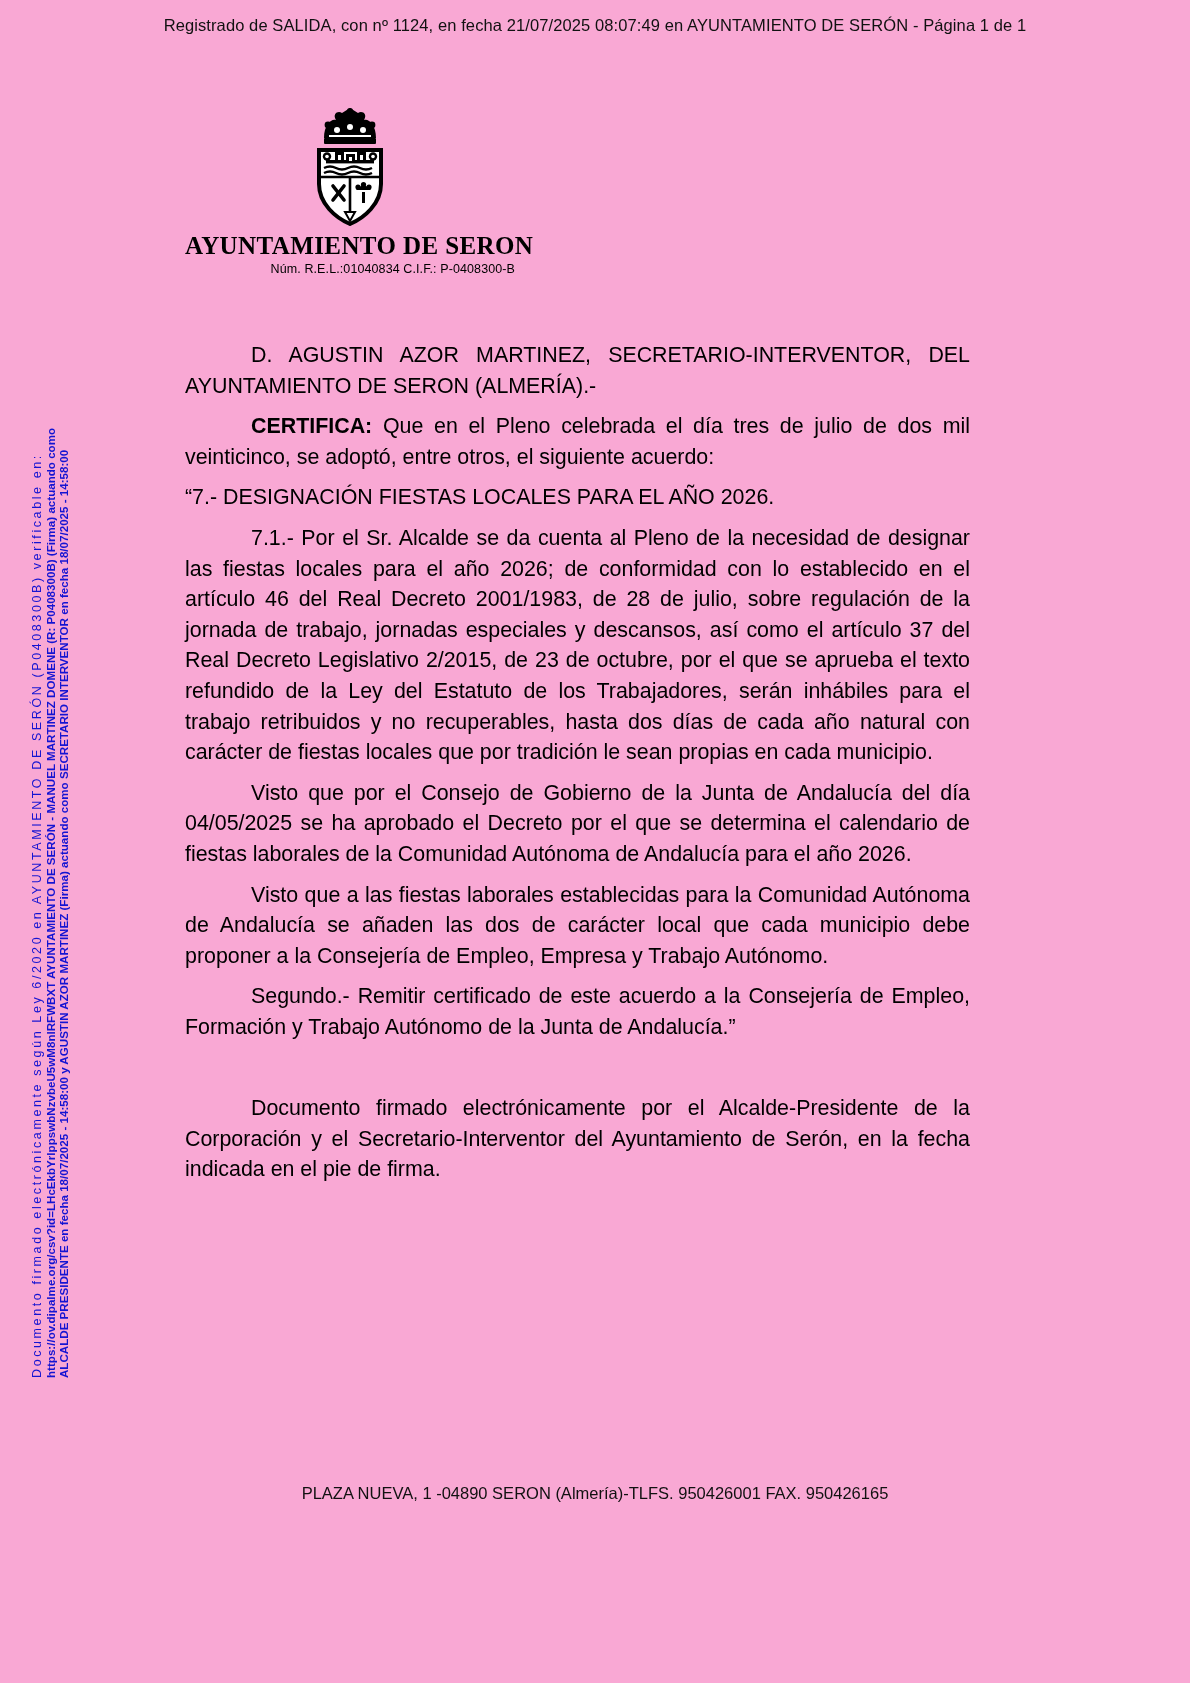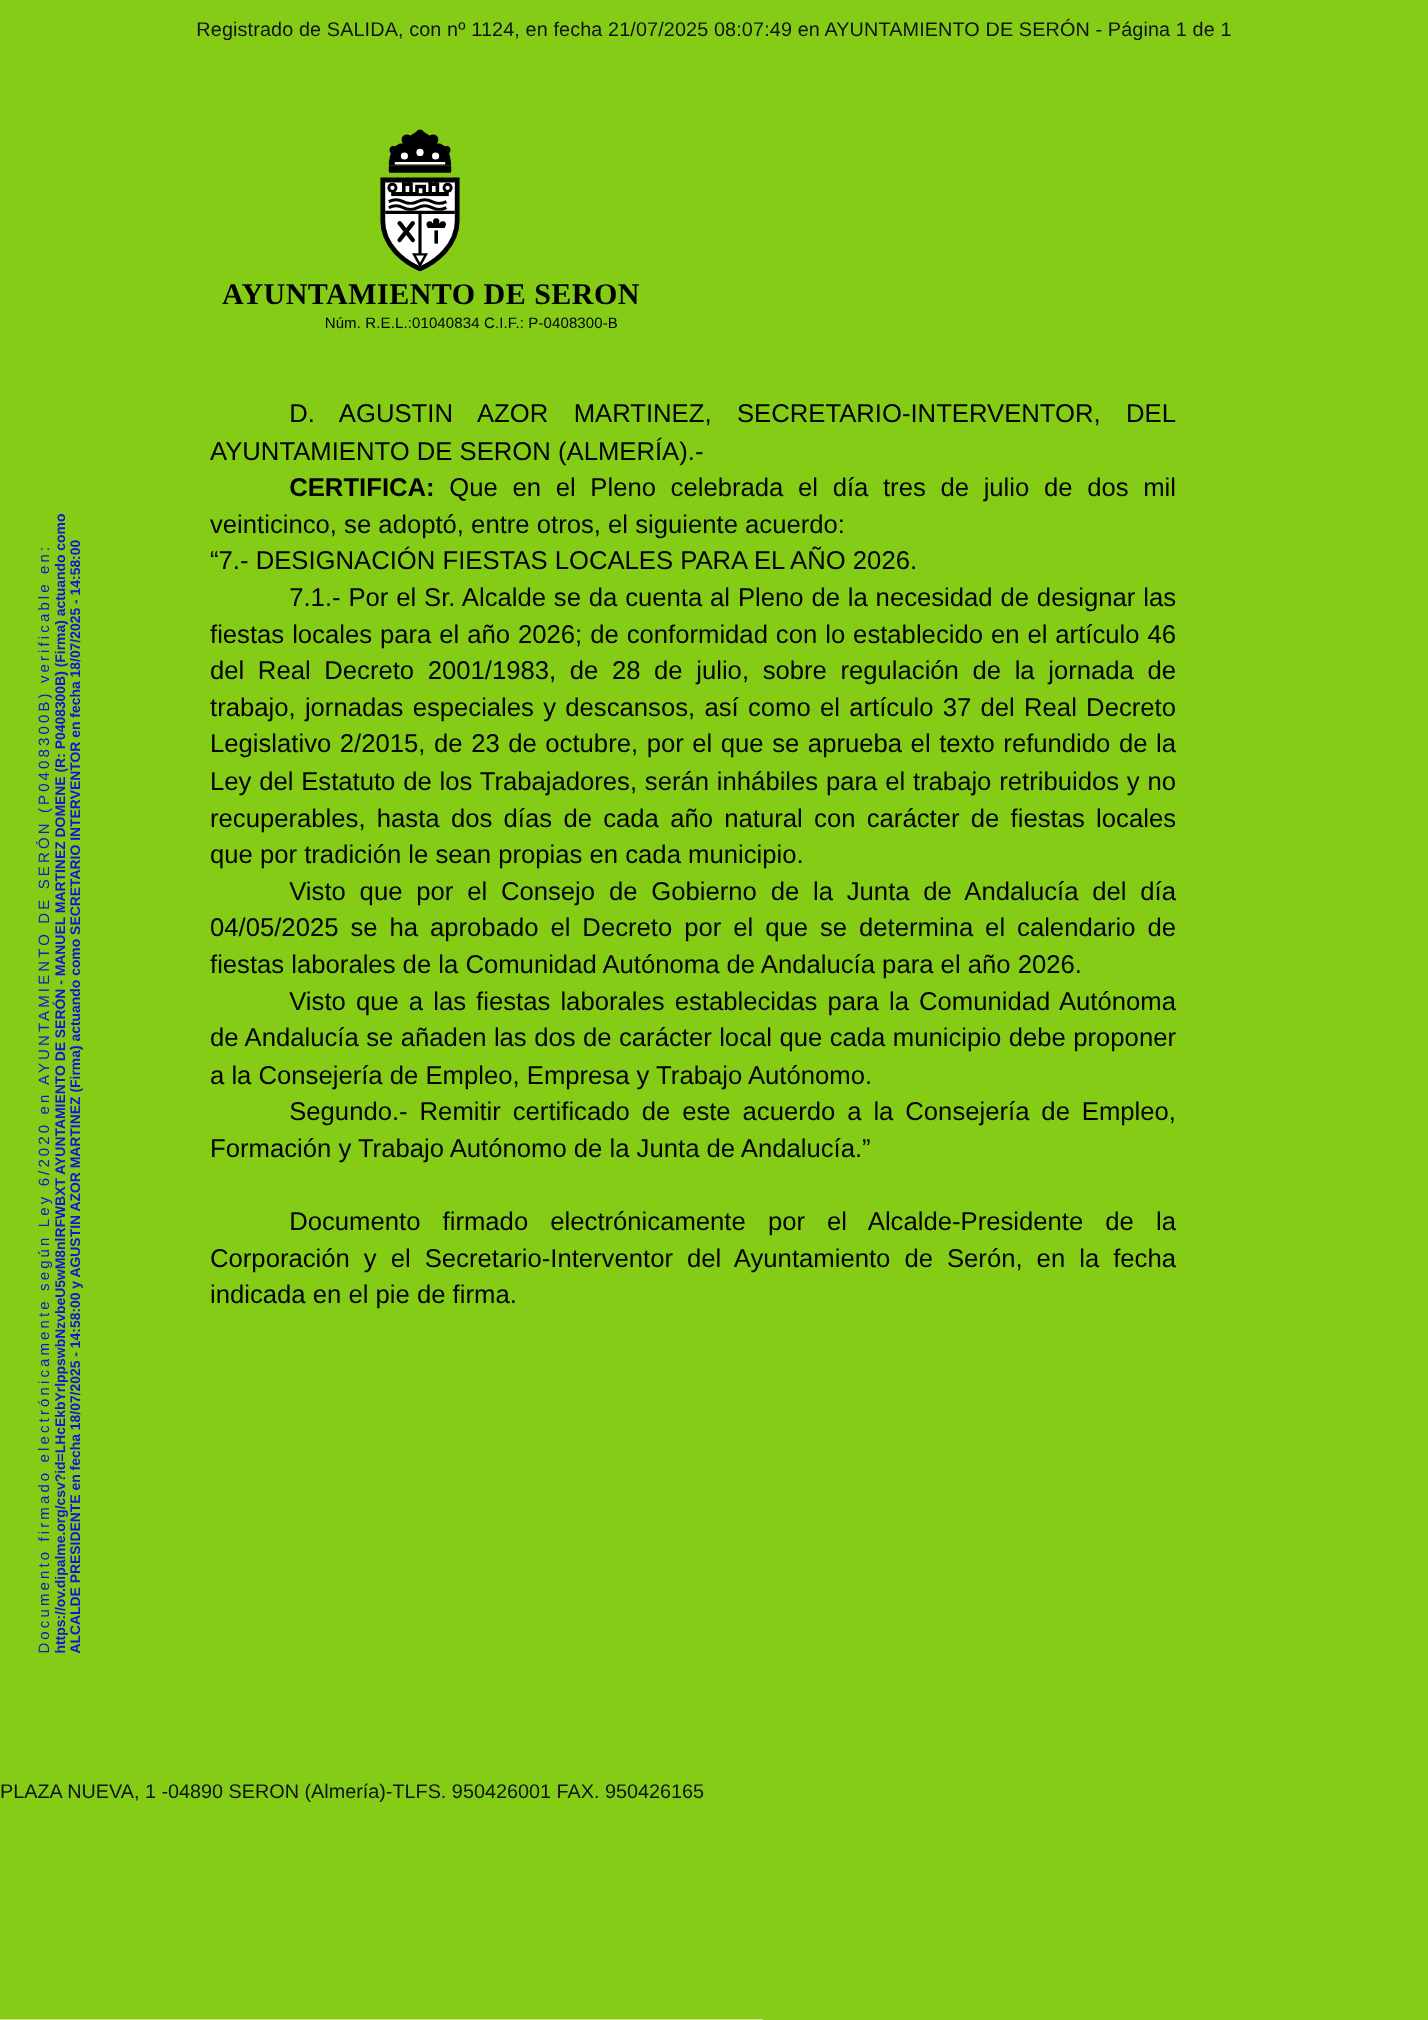--- a/index.html
+++ b/index.html
@@ -8,21 +8,21 @@
     background: #ffffff;
   }
   body {
     font-family: "Liberation Sans", sans-serif;
     color: #000000;
   }
   .page {
     position: relative;
     width: 1190px;
     height: 1683px;
-    background: #84cc16;
+    background: #f9a8d4;
     overflow: hidden;
   }
 
   
   .registry-header {
     position: absolute;
     top: 16px;
     left: 0;
     width: 1190px;
     text-align: center;
@@ -106,40 +106,40 @@
     left: 175px;
     top: 330px;
     width: 805px;
     font-size: 21.4px;
     line-height: 30.6px;
     text-align: justify;
     text-justify: inter-word;
     color: #000;
   }
   .body-text p {
-    margin: 0;
+    margin: 10px;
   }
   .indent {
     text-indent: 66px;
   }
   .noindent {
     text-indent: 0;
   }
   .spacer-par {
     height: 30.6px;
   }
   .b { font-weight: bold; }
 
   
   .footer {
     position: absolute;
     left: 0;
     top: 1484px;
     width: 1190px;
-    text-align: left;
+    text-align: center;
     font-size: 16.5px;
     color: #111;
     white-space: nowrap;
   }
 </style>
 </head>
 <body>
 
 <div class="page">
 

